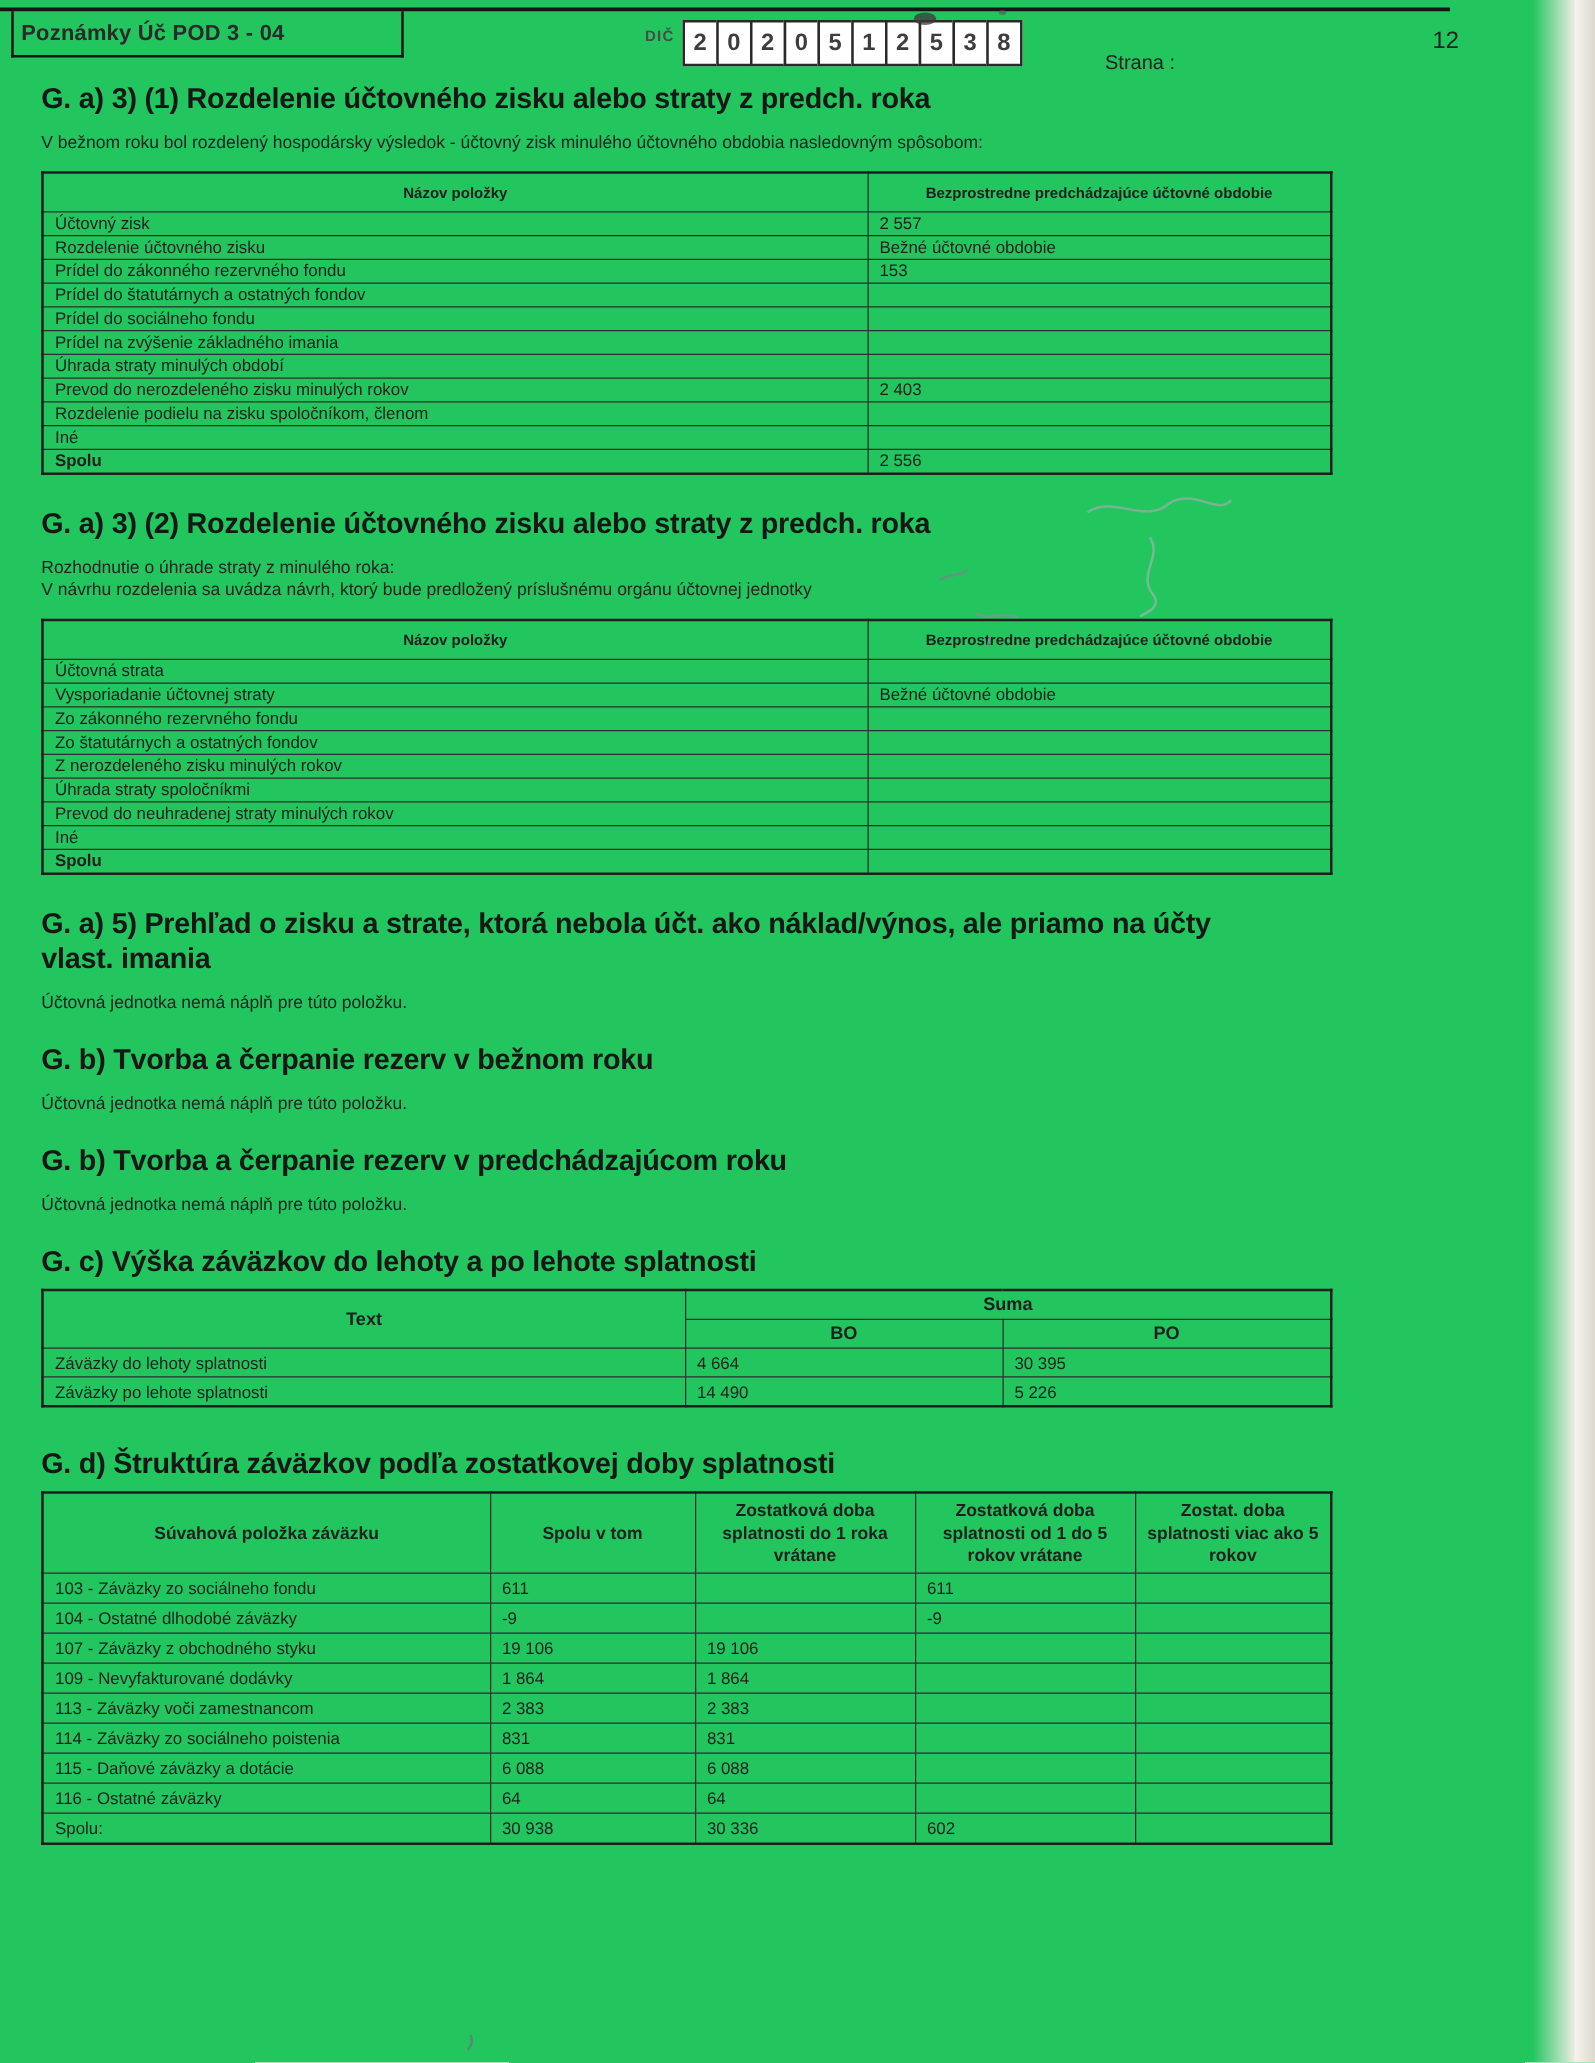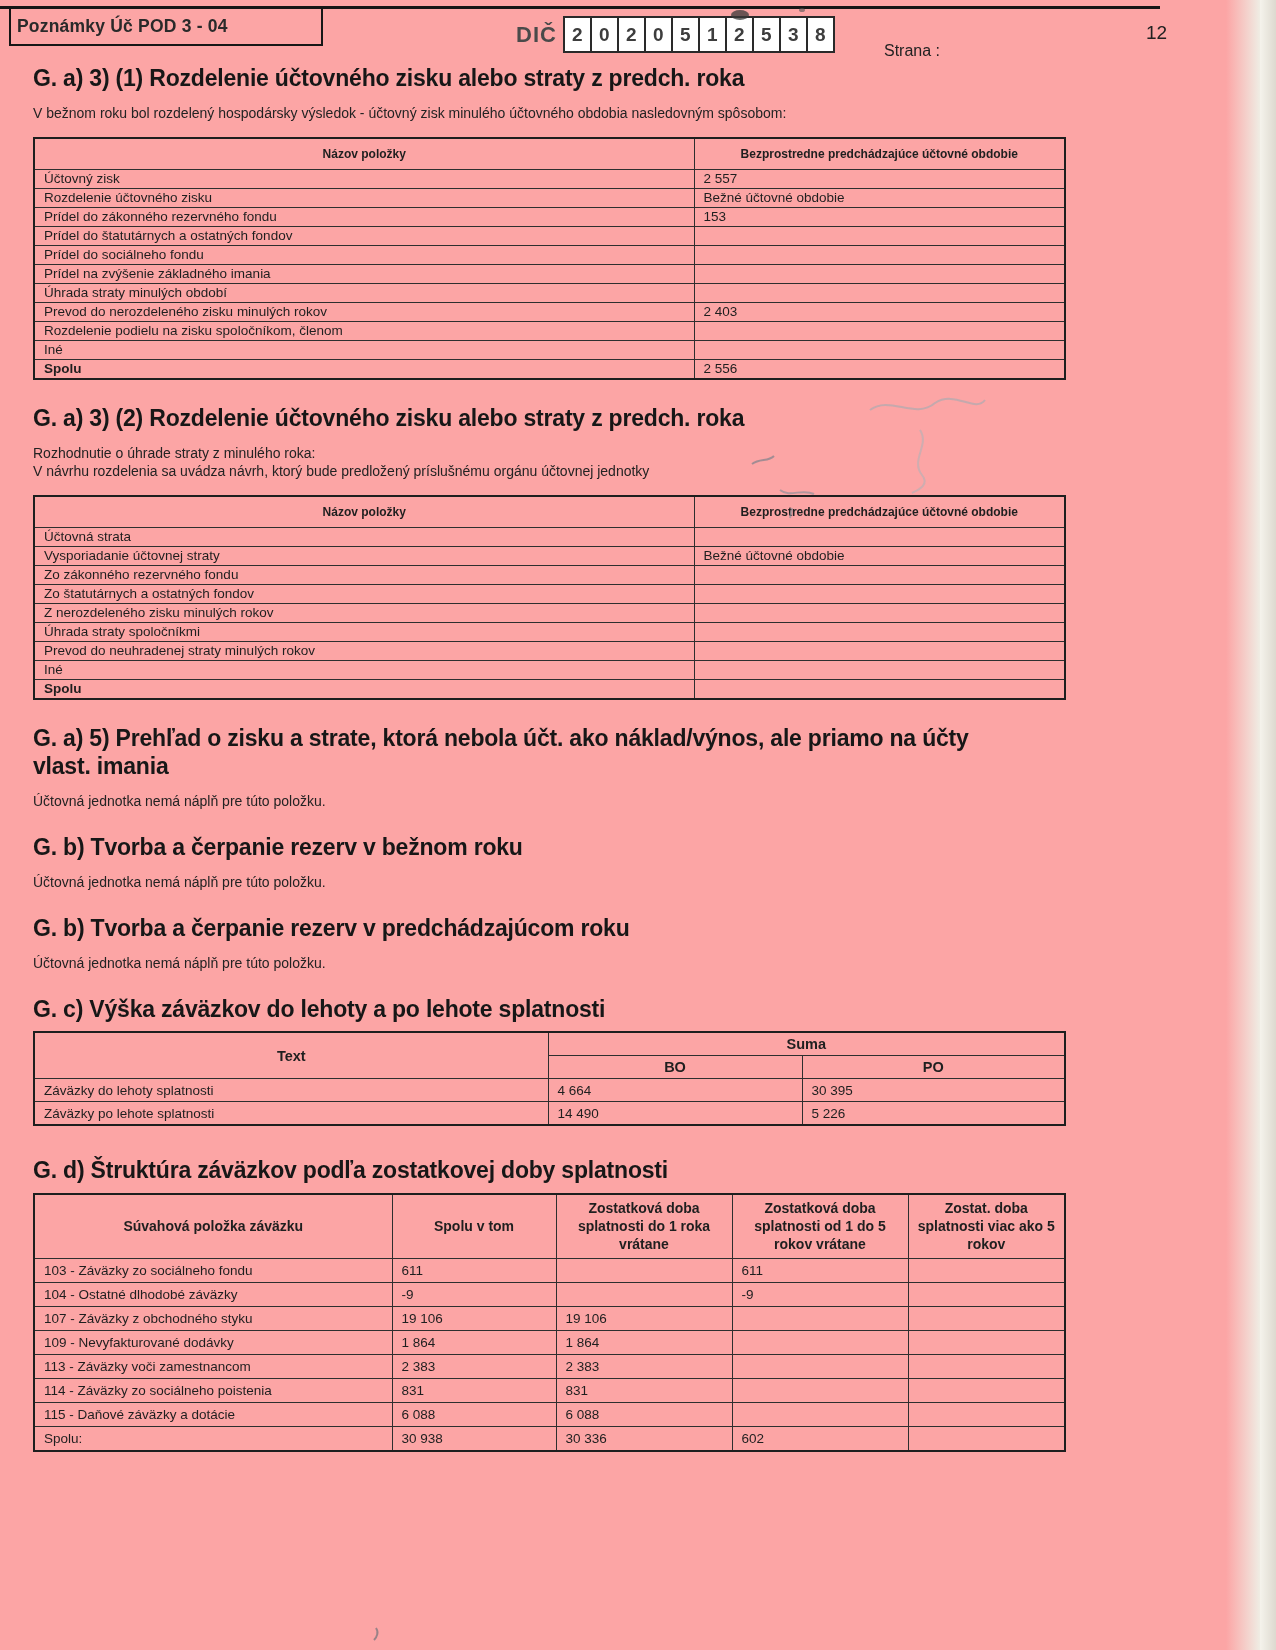--- a/index.html
+++ b/index.html
@@ -1,38 +1,38 @@
 <!DOCTYPE html>
 <html><head>
 <meta charset="utf-8">
 <style>
   html,body { margin:0; padding:0; background:#ffffff; }
   .page {
     position:relative; width:1276px; height:1650px;
-    background:#fca5a5; overflow:hidden;
+    background:#22c55e; overflow:hidden;
     font-family:"Liberation Sans", sans-serif; color:#1c1c1c;
   }
   .scan-edge {
     position:absolute; right:0; top:0; width:16px; height:100%;
     background:linear-gradient(to right,#f5f3ec,#ddd9cf);
   }
   .scan-edge2 {
     position:absolute; right:16px; top:0; width:34px; height:100%;
     background:linear-gradient(to right, rgba(240,238,230,0), #efede4);
   }
   .top-rule { position:absolute; top:6px; left:0; width:1160px; height:3px; background:#161616; }
 
   .form-box {
     position:absolute; top:9px; left:9px; width:314px; height:37px;
     border:2px solid #161616; border-top:none;
     display:flex; align-items:center; padding-left:6px; box-sizing:border-box;
     font-size:17.5px; font-weight:bold; color:#2a2a2a; letter-spacing:0.2px;
   }
   .dic-row { position:absolute; top:16px; left:516px; display:flex; align-items:flex-start; }
-  .dic-label { font-size:22px; font-weight:bold; color:#4a4a4a; margin:6px 8px 0 0; letter-spacing:1px; }
+  .dic-label { font-size:12px; font-weight:bold; color:#4a4a4a; margin:6px 8px 0 0; letter-spacing:1px; }
   .dic-cells { display:flex; }
   .dic-cell {
     width:25px; height:33px; border:2px solid #2a2a2a; margin-left:-2px;
     display:flex; align-items:center; justify-content:center;
     font-size:19px; font-weight:bold; color:#3d3d3d; background:#fff;
   }
   .strana-label { position:absolute; top:42px; left:884px; font-size:16px; color:#222; }
   .strana-value { position:absolute; top:22px; left:1146px; font-size:19px; font-weight:normal; color:#222; }
 
   .content { position:absolute; top:56px; left:33px; width:1033px; }
@@ -304,20 +304,27 @@
         <td class="num"></td>
       </tr>
       <tr>
         <td>115 - Daňové záväzky a dotácie</td>
         <td class="num">6 088</td>
         <td class="num">6 088</td>
         <td class="num"></td>
         <td class="num"></td>
       </tr>
       <tr>
+        <td>116 - Ostatné záväzky</td>
+        <td class="num">64</td>
+        <td class="num">64</td>
+        <td class="num"></td>
+        <td class="num"></td>
+      </tr>
+      <tr>
         <td>Spolu:</td>
         <td class="num">30 938</td>
         <td class="num">30 336</td>
         <td class="num">602</td>
         <td class="num"></td>
       </tr>
     </tbody>
       </table>
 
   </div>

